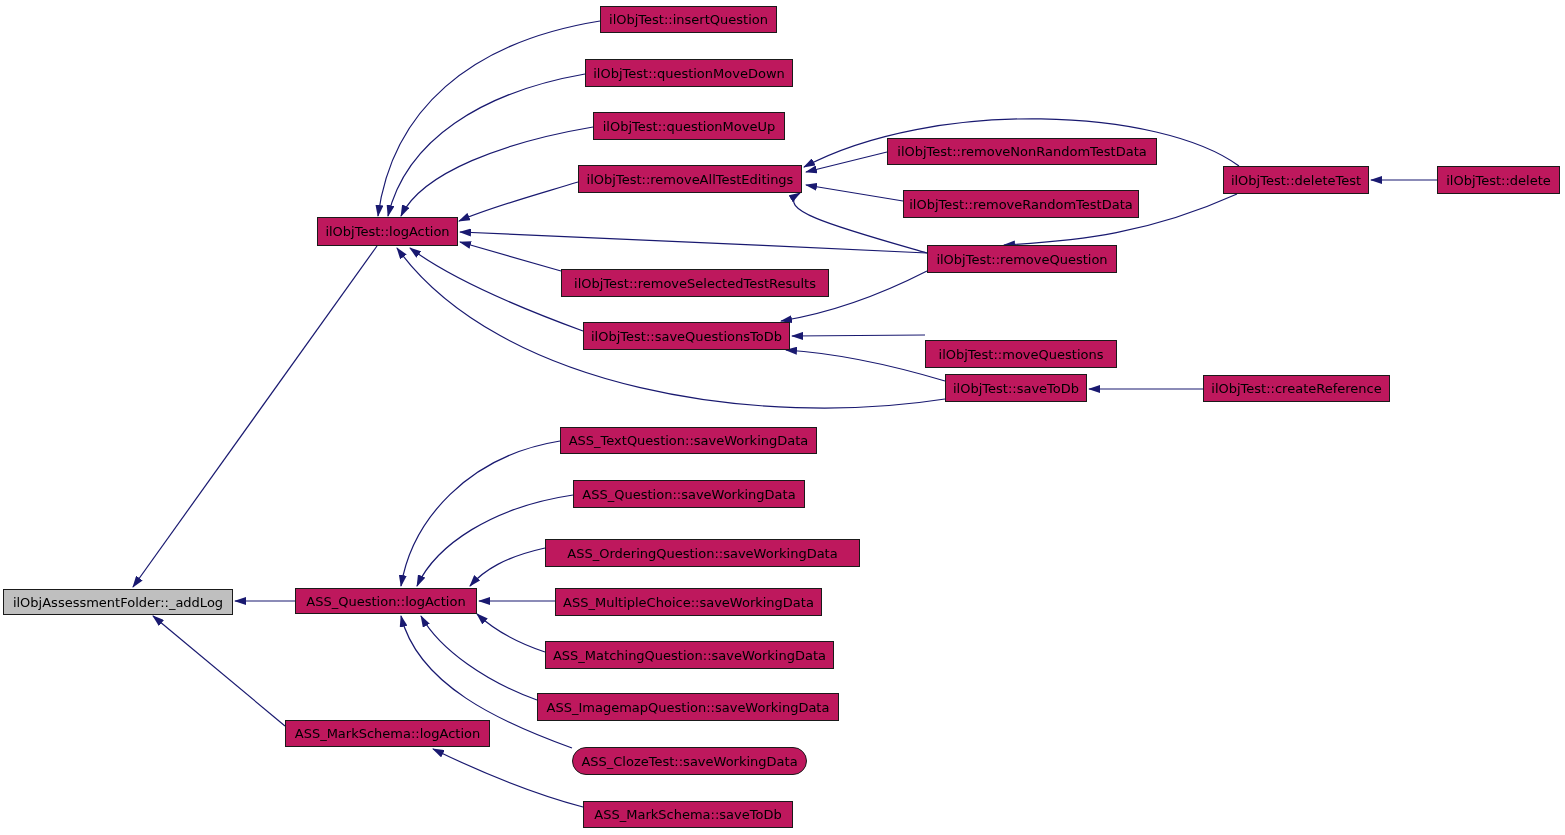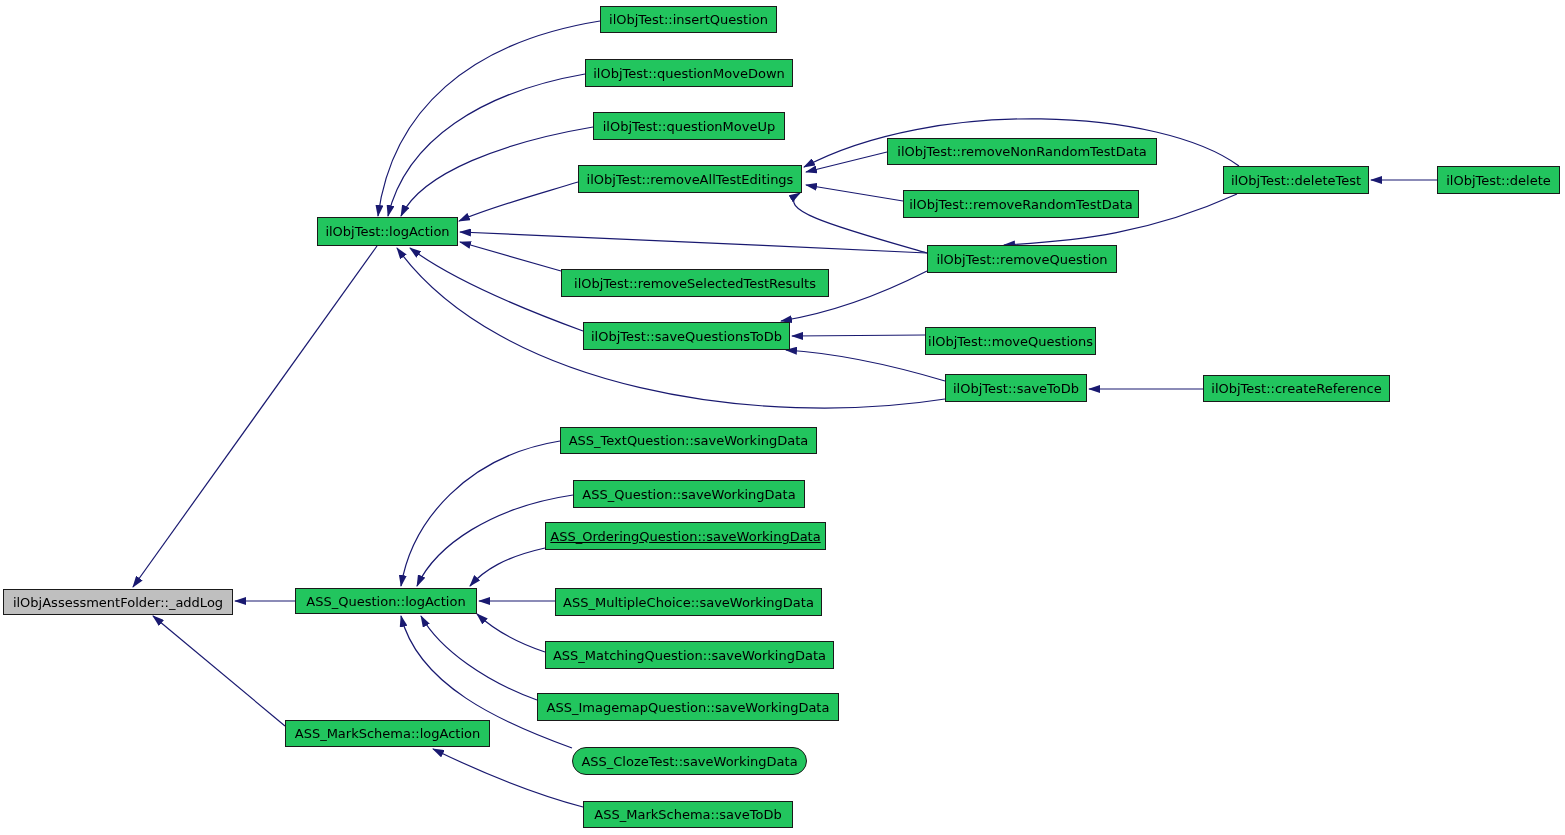--- a/index.html
+++ b/index.html
@@ -12,21 +12,21 @@
     overflow: hidden;
   }
   #edge-layer {
     position: absolute;
     left: 0; top: 0;
     width: 1565px; height: 835px;
   }
   .node {
     position: absolute;
     box-sizing: border-box;
-    background: #22c55e;
+    background: #be185d;
     border: 1px solid #1a1a1a;
     color: #000000;
     font-size: 13px;
     text-align: center;
     display: flex;
     align-items: center;
     justify-content: center;
     white-space: nowrap;
     cursor: pointer;
   }
@@ -89,27 +89,27 @@
       <div class="node" style="left: 585px; top: 59px; width: 208px; height: 28px;">ilObjTest::questionMoveDown</div>
       <div class="node" style="left: 593px; top: 112px; width: 192px; height: 28px;">ilObjTest::questionMoveUp</div>
       <div class="node" style="left: 578px; top: 165px; width: 224px; height: 28px;">ilObjTest::removeAllTestEditings</div>
       <div class="node" style="left: 887px; top: 138px; width: 270px; height: 27px;">ilObjTest::removeNonRandomTestData</div>
       <div class="node" style="left: 903px; top: 190px; width: 236px; height: 28px;">ilObjTest::removeRandomTestData</div>
       <div class="node" style="left: 1223px; top: 166px; width: 146px; height: 28px;">ilObjTest::deleteTest</div>
       <div class="node" style="left: 1437px; top: 166px; width: 123px; height: 28px;">ilObjTest::delete</div>
       <div class="node" style="left: 927px; top: 245px; width: 190px; height: 28px;">ilObjTest::removeQuestion</div>
       <div class="node" style="left: 561px; top: 269px; width: 268px; height: 28px;">ilObjTest::removeSelectedTestResults</div>
       <div class="node" style="left: 583px; top: 322px; width: 207px; height: 28px;">ilObjTest::saveQuestionsToDb</div>
-      <div class="node" style="left: 925px; top: 327px; width: 171px; height: 28px;">ilObjTest::moveQuestions</div>
+      <div class="node" style="left: 925px; top: 340px; width: 192px; height: 28px;">ilObjTest::moveQuestions</div>
       <div class="node" style="left: 945px; top: 374px; width: 142px; height: 28px;">ilObjTest::saveToDb</div>
       <div class="node" style="left: 1203px; top: 375px; width: 187px; height: 27px;">ilObjTest::createReference</div>
       <div class="node" style="left: 295px; top: 588px; width: 182px; height: 26px;">ASS_Question::logAction</div>
       <div class="node" style="left: 560px; top: 427px; width: 257px; height: 27px;">ASS_TextQuestion::saveWorkingData</div>
       <div class="node" style="left: 573px; top: 480px; width: 232px; height: 28px;">ASS_Question::saveWorkingData</div>
-      <div class="node" style="left: 545px; top: 522px; width: 281px; height: 28px; text-decoration: underline;">ASS_OrderingQuestion::saveWorkingData</div>
+      <div class="node" style="left: 545px; top: 539px; width: 315px; height: 28px;">ASS_OrderingQuestion::saveWorkingData</div>
       <div class="node" style="left: 555px; top: 588px; width: 267px; height: 28px;">ASS_MultipleChoice::saveWorkingData</div>
       <div class="node" style="left: 545px; top: 641px; width: 289px; height: 28px;">ASS_MatchingQuestion::saveWorkingData</div>
       <div class="node" style="left: 537px; top: 693px; width: 302px; height: 28px;">ASS_ImagemapQuestion::saveWorkingData</div>
       <div class="node" style="left: 572px; top: 747px; width: 235px; height: 28px; border-radius: 14px;">ASS_ClozeTest::saveWorkingData</div>
       <div class="node" style="left: 285px; top: 720px; width: 205px; height: 27px;">ASS_MarkSchema::logAction</div>
       <div class="node" style="left: 583px; top: 801px; width: 210px; height: 27px;">ASS_MarkSchema::saveToDb</div>
     </div>
 </div>
 
 </body></html>

